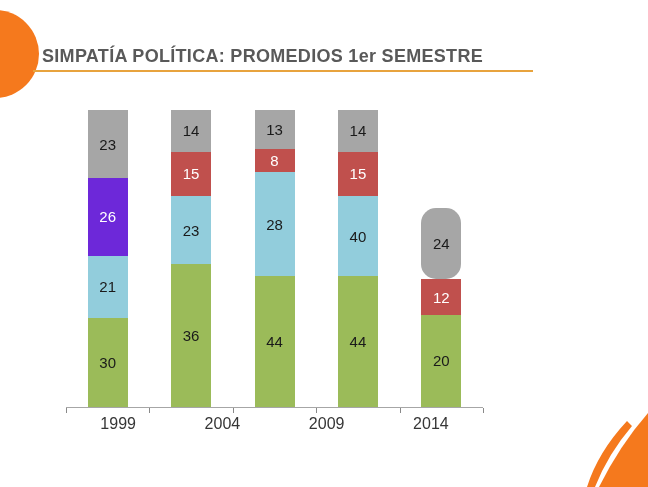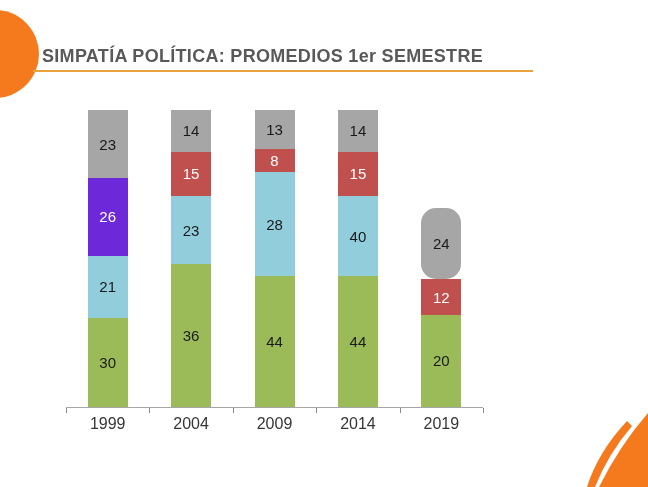--- a/index.html
+++ b/index.html
@@ -228,21 +228,20 @@
         <div class="axis-tick" style="left: 232.8px;"></div>
         <div class="axis-tick" style="left: 316.2px;"></div>
         <div class="axis-tick" style="left: 399.6px;"></div>
         <div class="axis-tick" style="left: 483px;"></div>
       </div>
     <div class="x-labels" id="x-labels">
         <div class="x-label">1999</div>
         <div class="x-label">2004</div>
         <div class="x-label">2009</div>
         <div class="x-label">2014</div>
-        <div class="x-label">2019</div>
       </div>
   </div>
 
   <svg class="corner-swoosh" viewBox="0 0 80 80" xmlns="http://www.w3.org/2000/svg">
     <path d="M 80 6 Q 52 38 31 80 L 80 80 Z" fill="#F5791D"></path>
     <path d="M 59 14 Q 30 45 19 80 L 27 80 Q 40 47 64 19 Z" fill="#F5791D"></path>
   </svg>
 
 </div>
 

